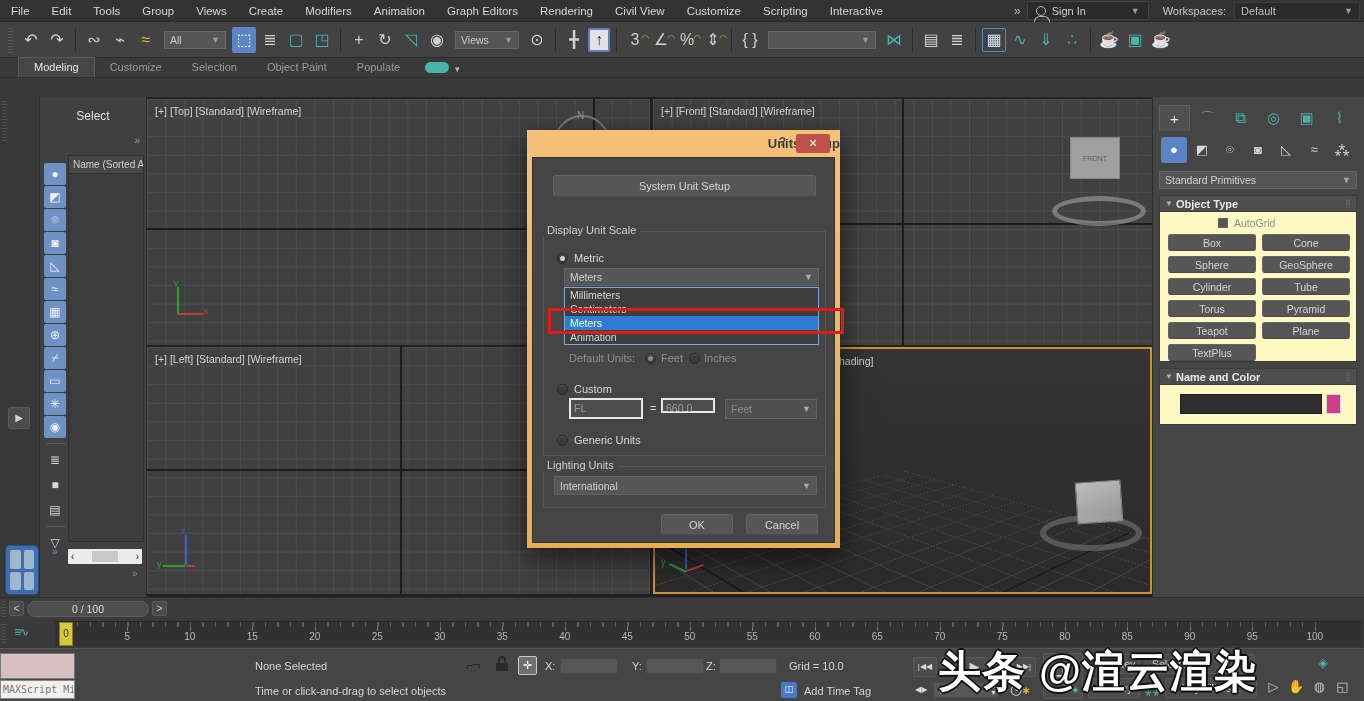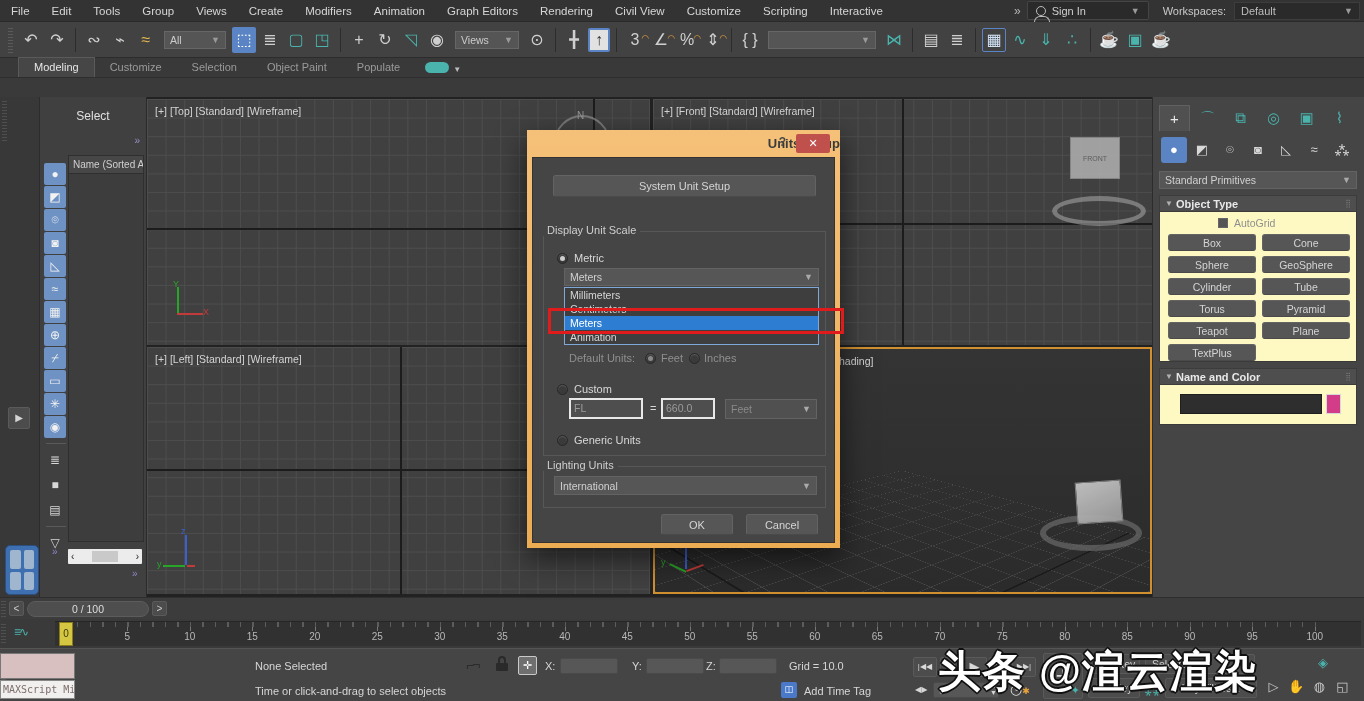--- a/index.html
+++ b/index.html
@@ -464,21 +464,21 @@
       <span class="rlabel dim" style="left:36px;top:194px">Default Units:</span>
       <span class="radio dim on" style="left:112px;top:195px"></span>
       <span class="rlabel dim" style="left:128px;top:194px">Feet</span>
       <span class="radio dim" style="left:156px;top:195px"></span>
       <span class="rlabel dim" style="left:171px;top:194px">Inches</span>
 
       <span class="radio" style="left:24px;top:226px"></span>
       <span class="rlabel" style="left:41px;top:225px">Custom</span>
       <div class="wfield" style="left:36px;top:240px;width:74px;height:21px">FL</div>
       <span class="rlabel" style="left:117px;top:244px">=</span>
-      <div class="wfield" style="left:128px;top:240px;width:54px;height:21px">660.0</div>
+      <div class="wfield" style="left:128px;top:240px;width:54px;height:15px">660.0</div>
       <div class="dd dim" style="left:192px;top:241px;width:92px;height:20px">
         <span>Feet</span>
         <span class="ddarrow" style="margin-left:auto">▼</span>
       </div>
 
       <span class="radio" style="left:24px;top:277px"></span>
       <span class="rlabel" style="left:41px;top:276px">Generic Units</span>
 
       <span class="glabel" style="left:10px;top:301px">Lighting Units</span>
       <div class="gbox" style="left:10px;top:308px;width:283px;height:42px"></div>

